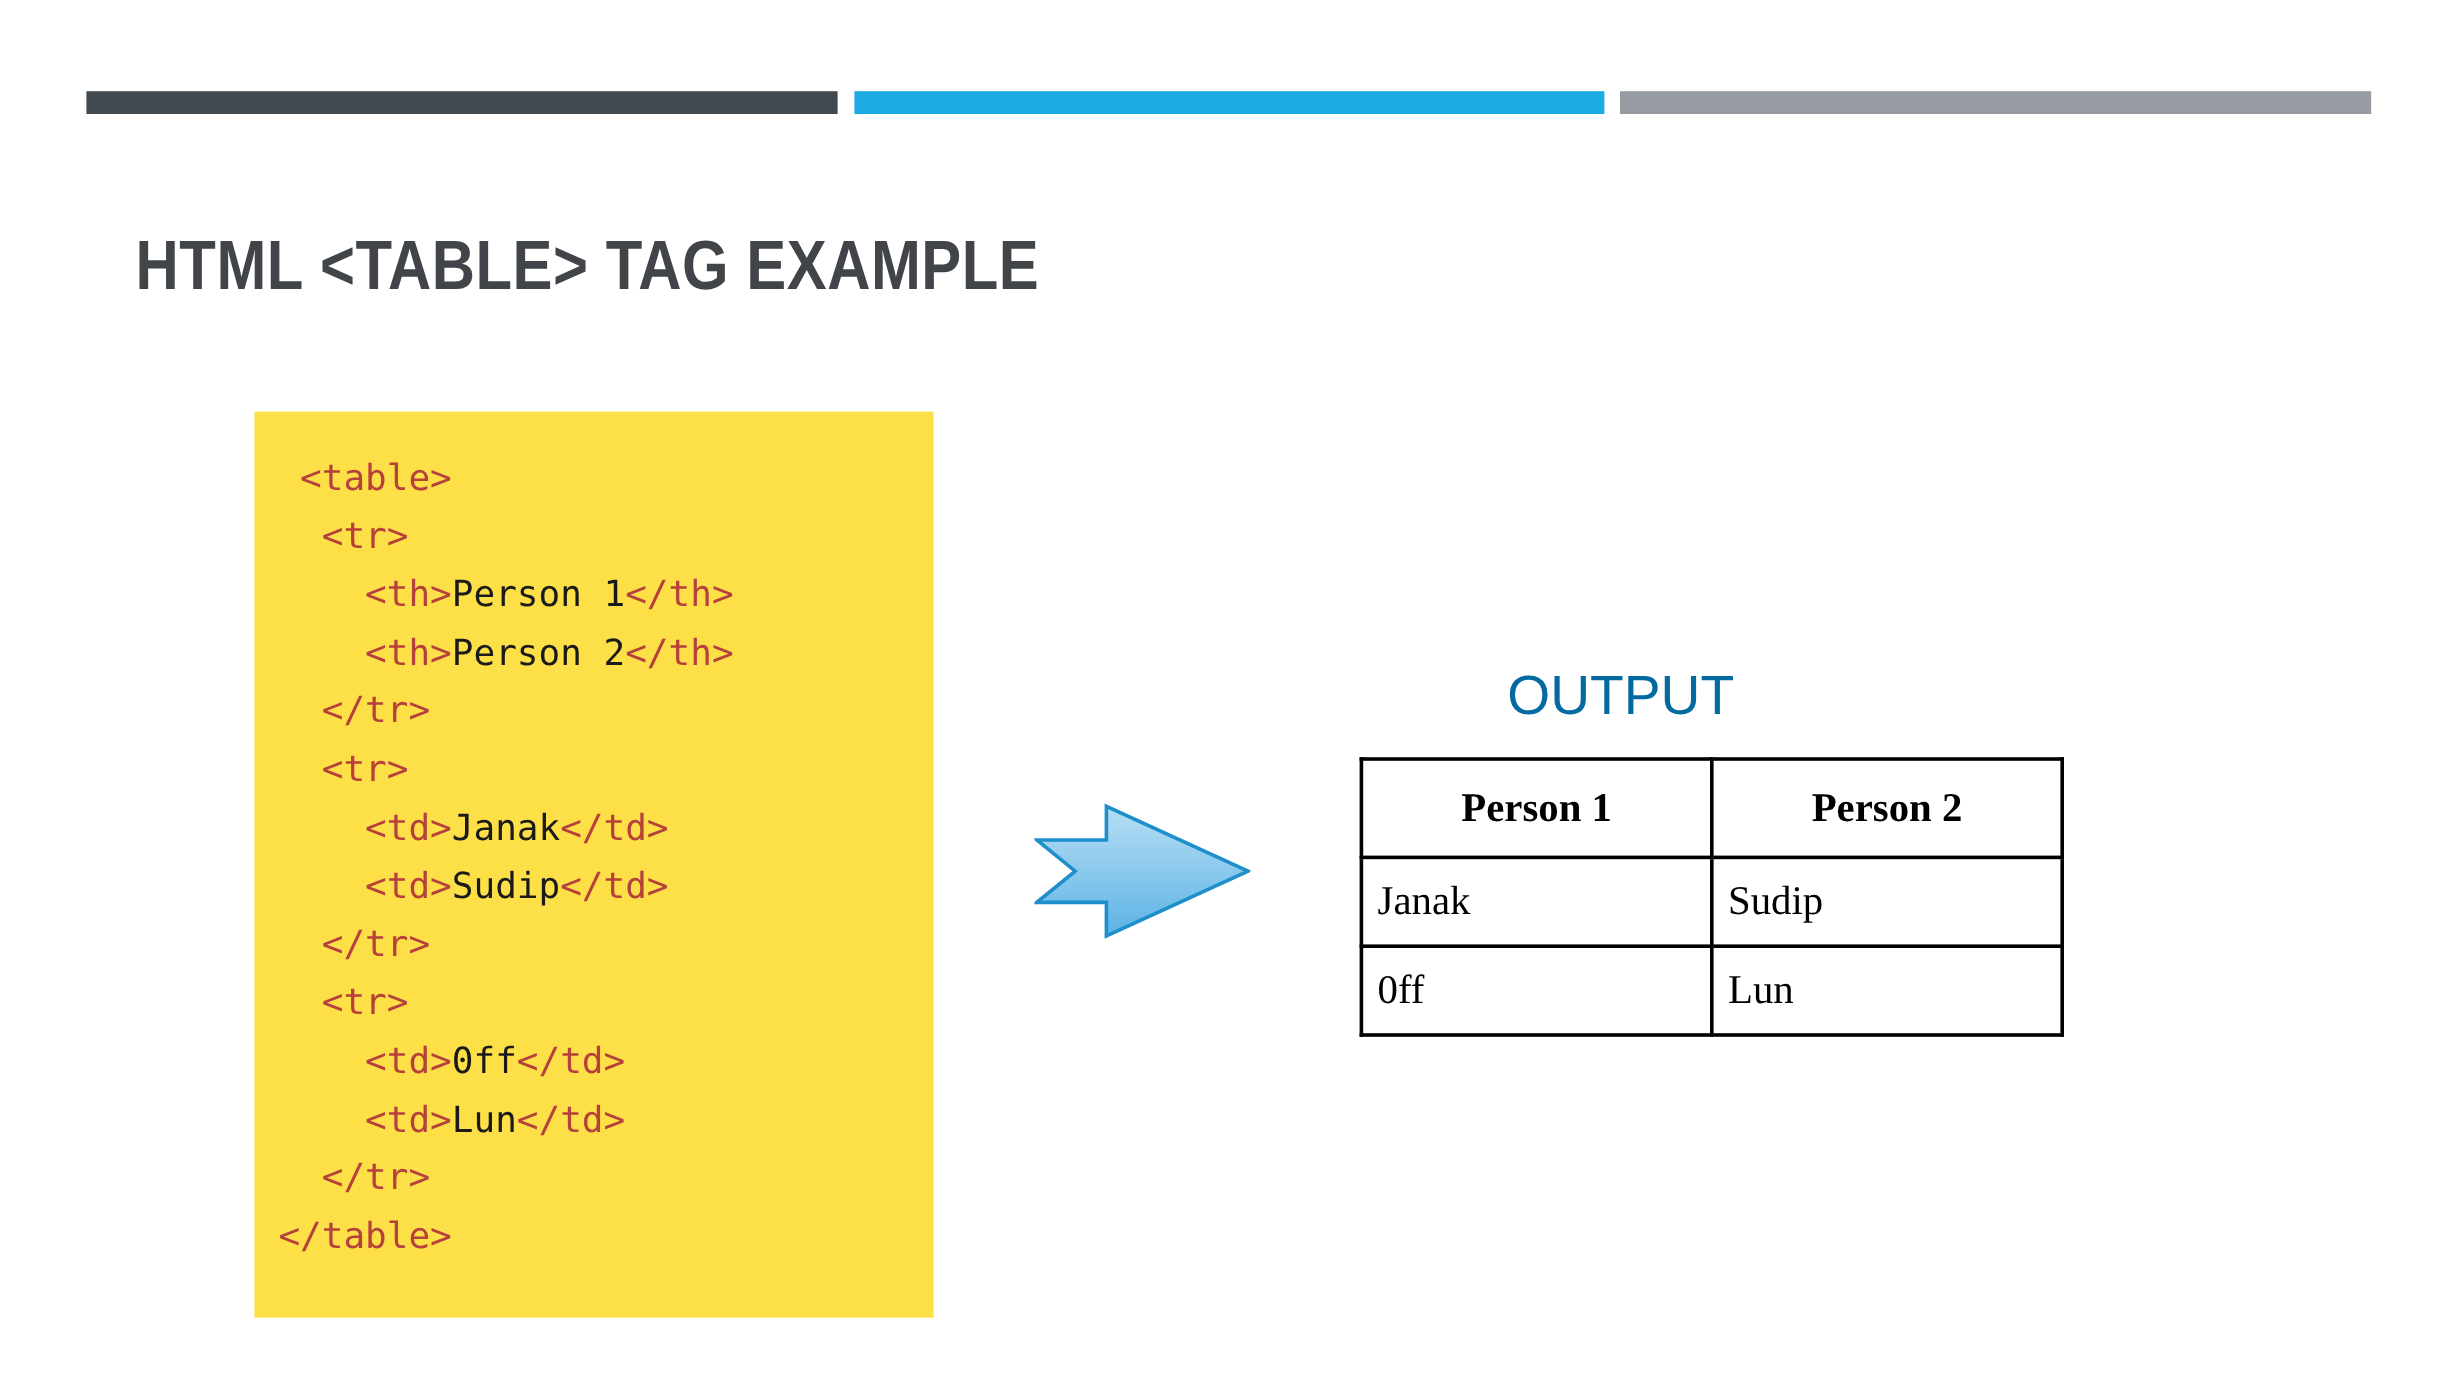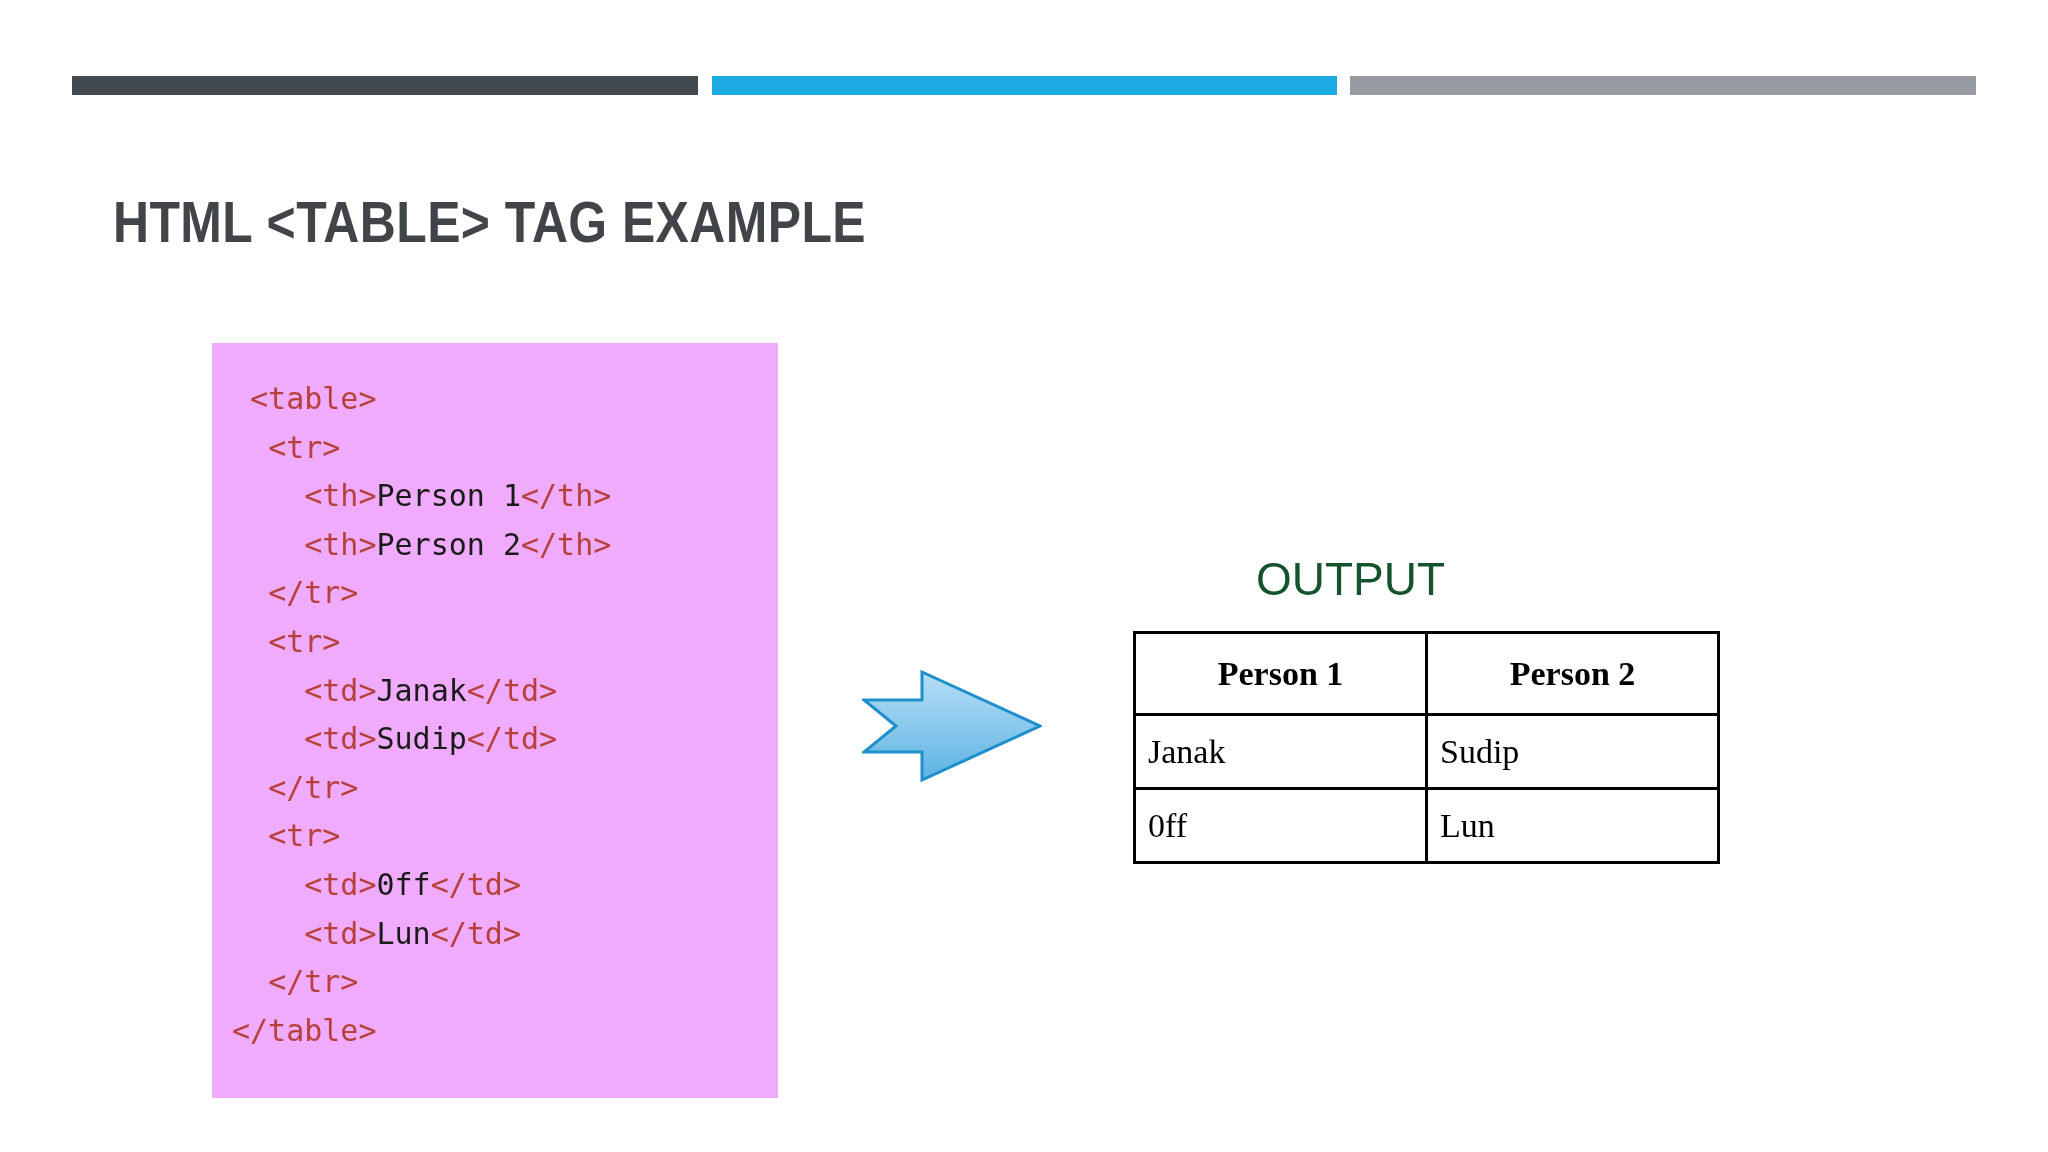--- a/index.html
+++ b/index.html
@@ -41,21 +41,21 @@
     line-height: 1.05;
   }
 
   
   .code-panel {
     position: absolute;
     left: 212px;
     top: 343px;
     width: 566px;
     height: 755px;
-    background: #f0abfc;
+    background: #fde047;
   }
   .code-block {
     position: absolute;
     left: 20px;
     top: 32px;
     font-family: "DejaVu Sans Mono", "Liberation Mono", monospace;
     font-size: 30px;
     line-height: 48.6px;
     color: #1b1b1b;
     white-space: pre;
@@ -74,21 +74,21 @@
   }
 
   
   .output-label {
     position: absolute;
     left: 1256px;
     top: 552px;
     font-family: "Liberation Sans", sans-serif;
     font-size: 46px;
     font-weight: normal;
-    color: #14532d;
+    color: #0369a1;
     letter-spacing: 0px;
     white-space: nowrap;
   }
 
   
   .output-table {
     position: absolute;
     left: 1133px;
     top: 631px;
     border-collapse: collapse;

